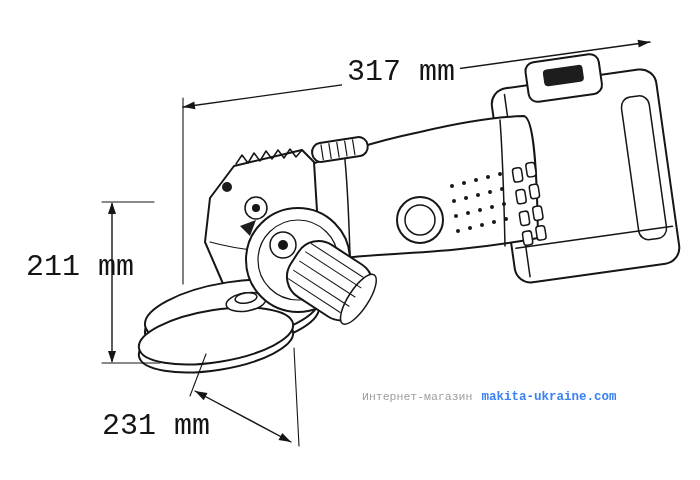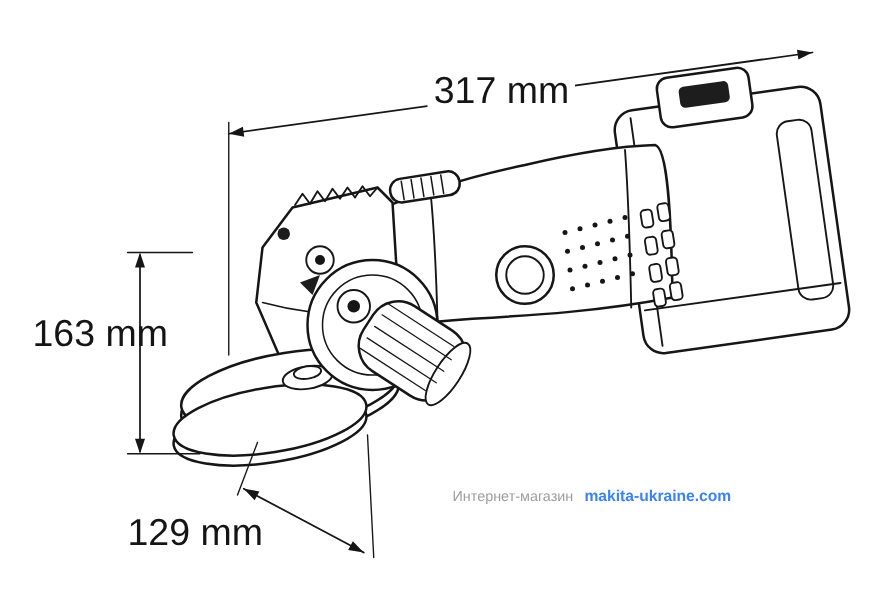--- a/index.html
+++ b/index.html
@@ -2,21 +2,21 @@
 <html><head>
 <meta charset="utf-8">
 <style>
   html, body { margin: 0; padding: 0; background: #ffffff; }
   .canvas {
     position: relative;
     width: 700px;
     height: 466px;
     background: #ffffff;
     overflow: hidden;
-    font-family: Liberation Sans, sans-serif;
+    font-family: Liberation Mono, monospace;
   }
   .canvas svg { position: absolute; left: 0; top: 0; }
   .dim-label {
     position: absolute;
     font-size: 30px;
     color: #151515;
     white-space: nowrap;
     line-height: 1.1;
   }
   .dim-317 { left: 342px; top: 56px; background: #ffffff; padding: 0 5px; }
@@ -164,21 +164,21 @@
         <line x1="294" y1="348" x2="299" y2="446" stroke-width="1.1"></line>
         <line x1="195" y1="391" x2="291" y2="442"></line>
         <polygon points="195,391 203.7,400.2 207.5,393.1" fill="#161616" stroke="none"></polygon>
         <polygon points="291,442 278.5,439.9 282.3,432.9" fill="#161616" stroke="none"></polygon>
       </g>
 
     </g>
   </svg>
 
   <span class="dim-label dim-317">317 mm</span>
-  <span class="dim-label dim-126">163 mm</span>
-  <span class="dim-label dim-129">129 mm</span>
+  <span class="dim-label dim-126">211 mm</span>
+  <span class="dim-label dim-129">231 mm</span>
 
   <div class="watermark">
     <span class="wm-prefix">Интернет-магазин</span>
     <span class="wm-site">makita-ukraine.com</span>
   </div>
 
 </div>
 
 </body></html>

